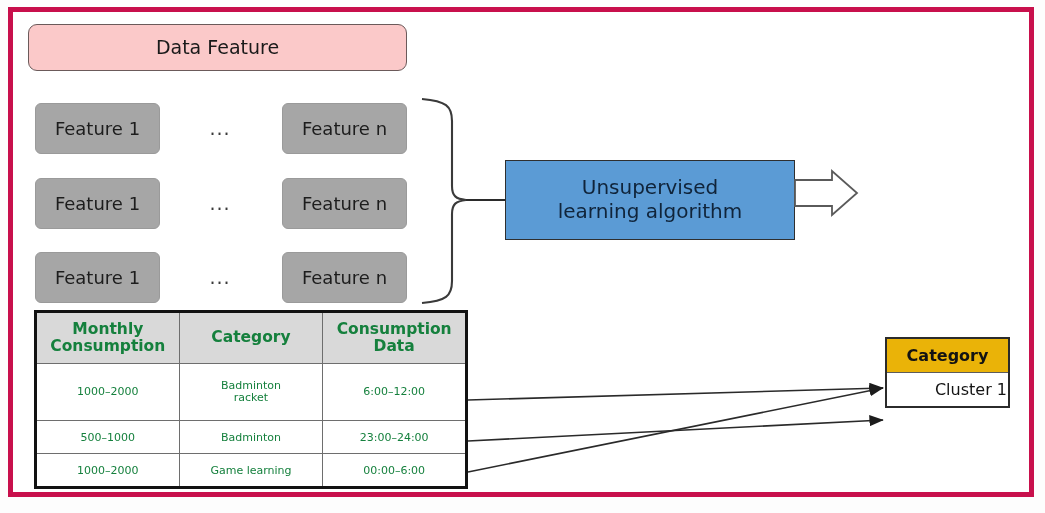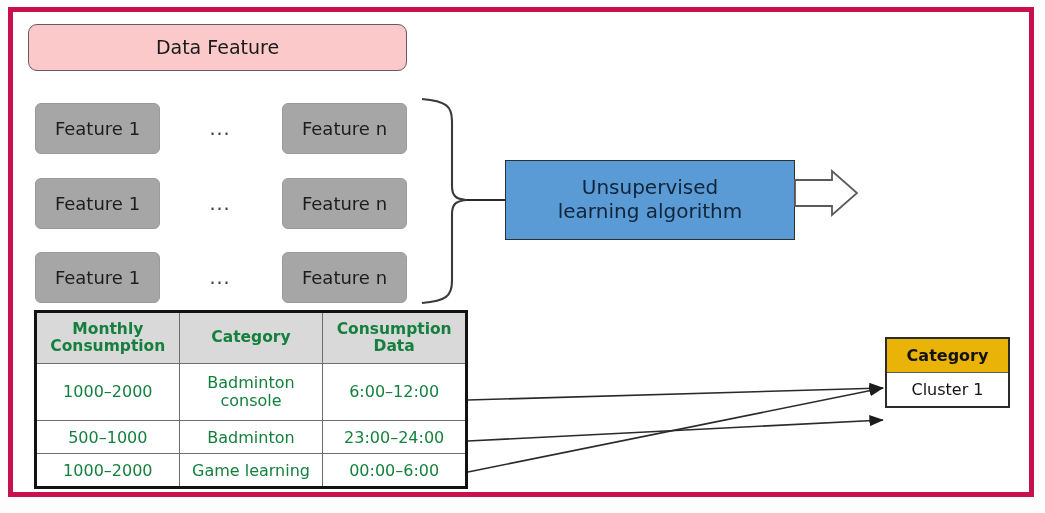--- a/index.html
+++ b/index.html
@@ -123,21 +123,21 @@
     padding: 3px 2px;
   }
   #data-table th {
     background: #d9d9d9;
     font-weight: bold;
     font-size: 15.5px;
     height: 44px;
     line-height: 1.12;
   }
   #data-table td {
-    font-size: 16px;
+    font-size: 11px;
     height: 26px;
   }
   #data-table tr.tall td { height: 50px; line-height: 1.1; }
 
   
   #category-table {
     position: absolute;
     left: 885px;
     top: 337px;
     width: 125px;
@@ -152,21 +152,21 @@
     text-align: center;
     color: #131313;
     height: 31px;
   }
   #category-table th {
     background: #eab308;
     font-weight: bold;
     font-size: 16px;
     text-align: center;
   }
-  #category-table td { font-size: 16px; }
+  #category-table td { font-size: 16px; text-align: right; }
 
   svg.overlay {
     position: absolute;
     left: 0; top: 0;
     width: 1045px;
     height: 513px;
     pointer-events: none;
   }
 </style>
 </head>
@@ -233,21 +233,21 @@
             <div>Consumption</div>
             <div>Data</div>
           </th>
         </tr>
       </thead>
       <tbody>
         <tr class="tall">
           <td>1000–2000</td>
           <td>
             <div>Badminton</div>
-            <div>console</div>
+            <div>racket</div>
           </td>
           <td>6:00–12:00</td>
         </tr>
         <tr>
           <td>500–1000</td>
           <td>Badminton</td>
           <td>23:00–24:00</td>
         </tr>
         <tr>
           <td>1000–2000</td>

